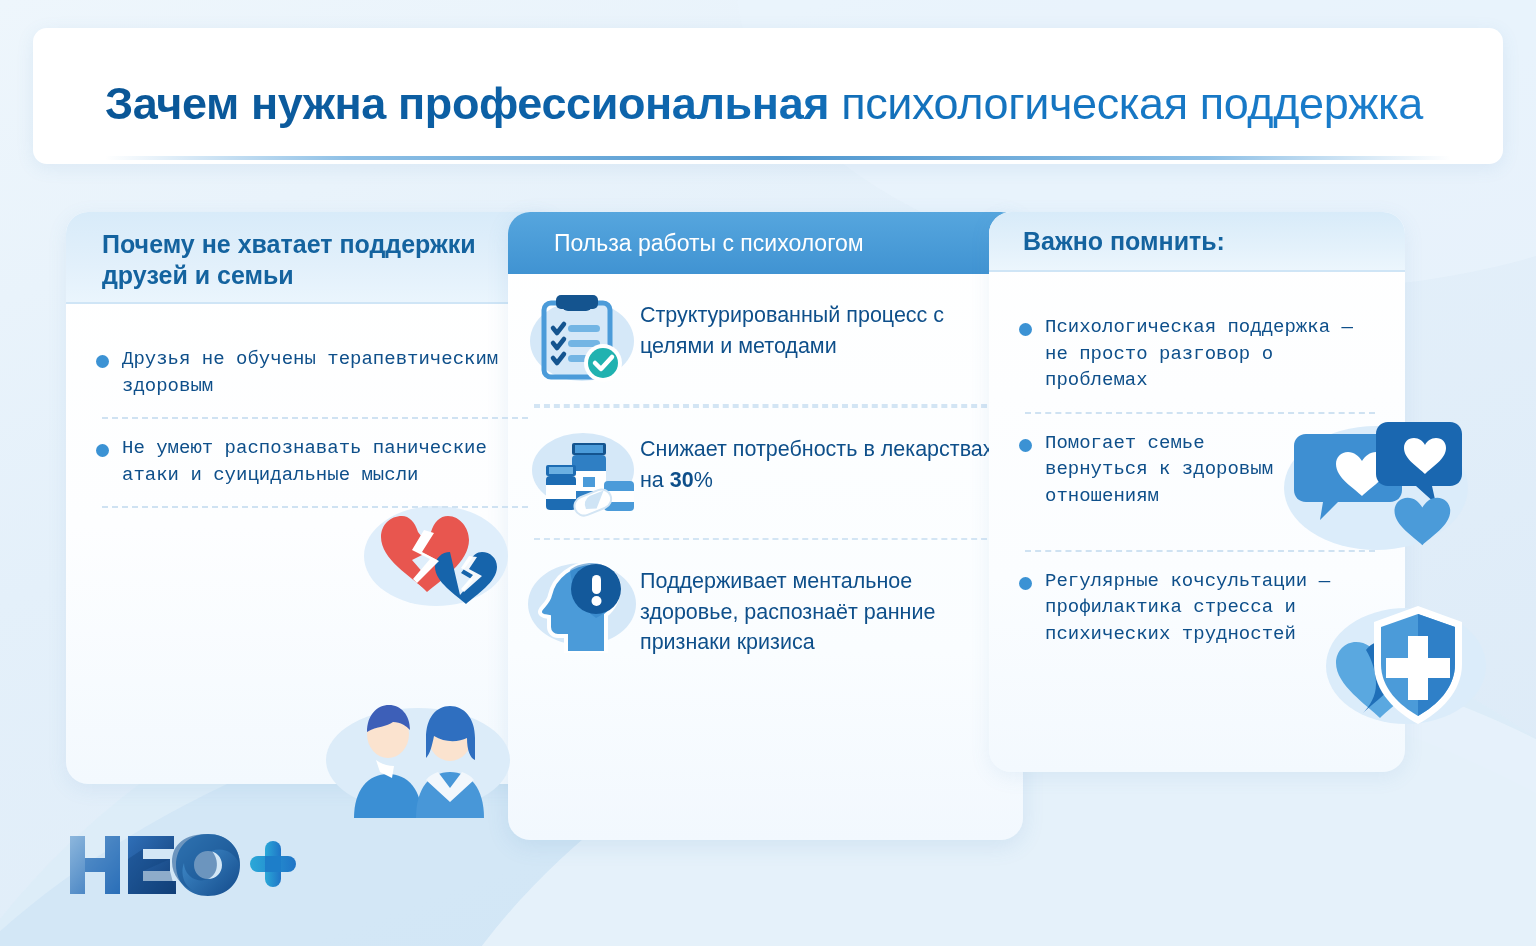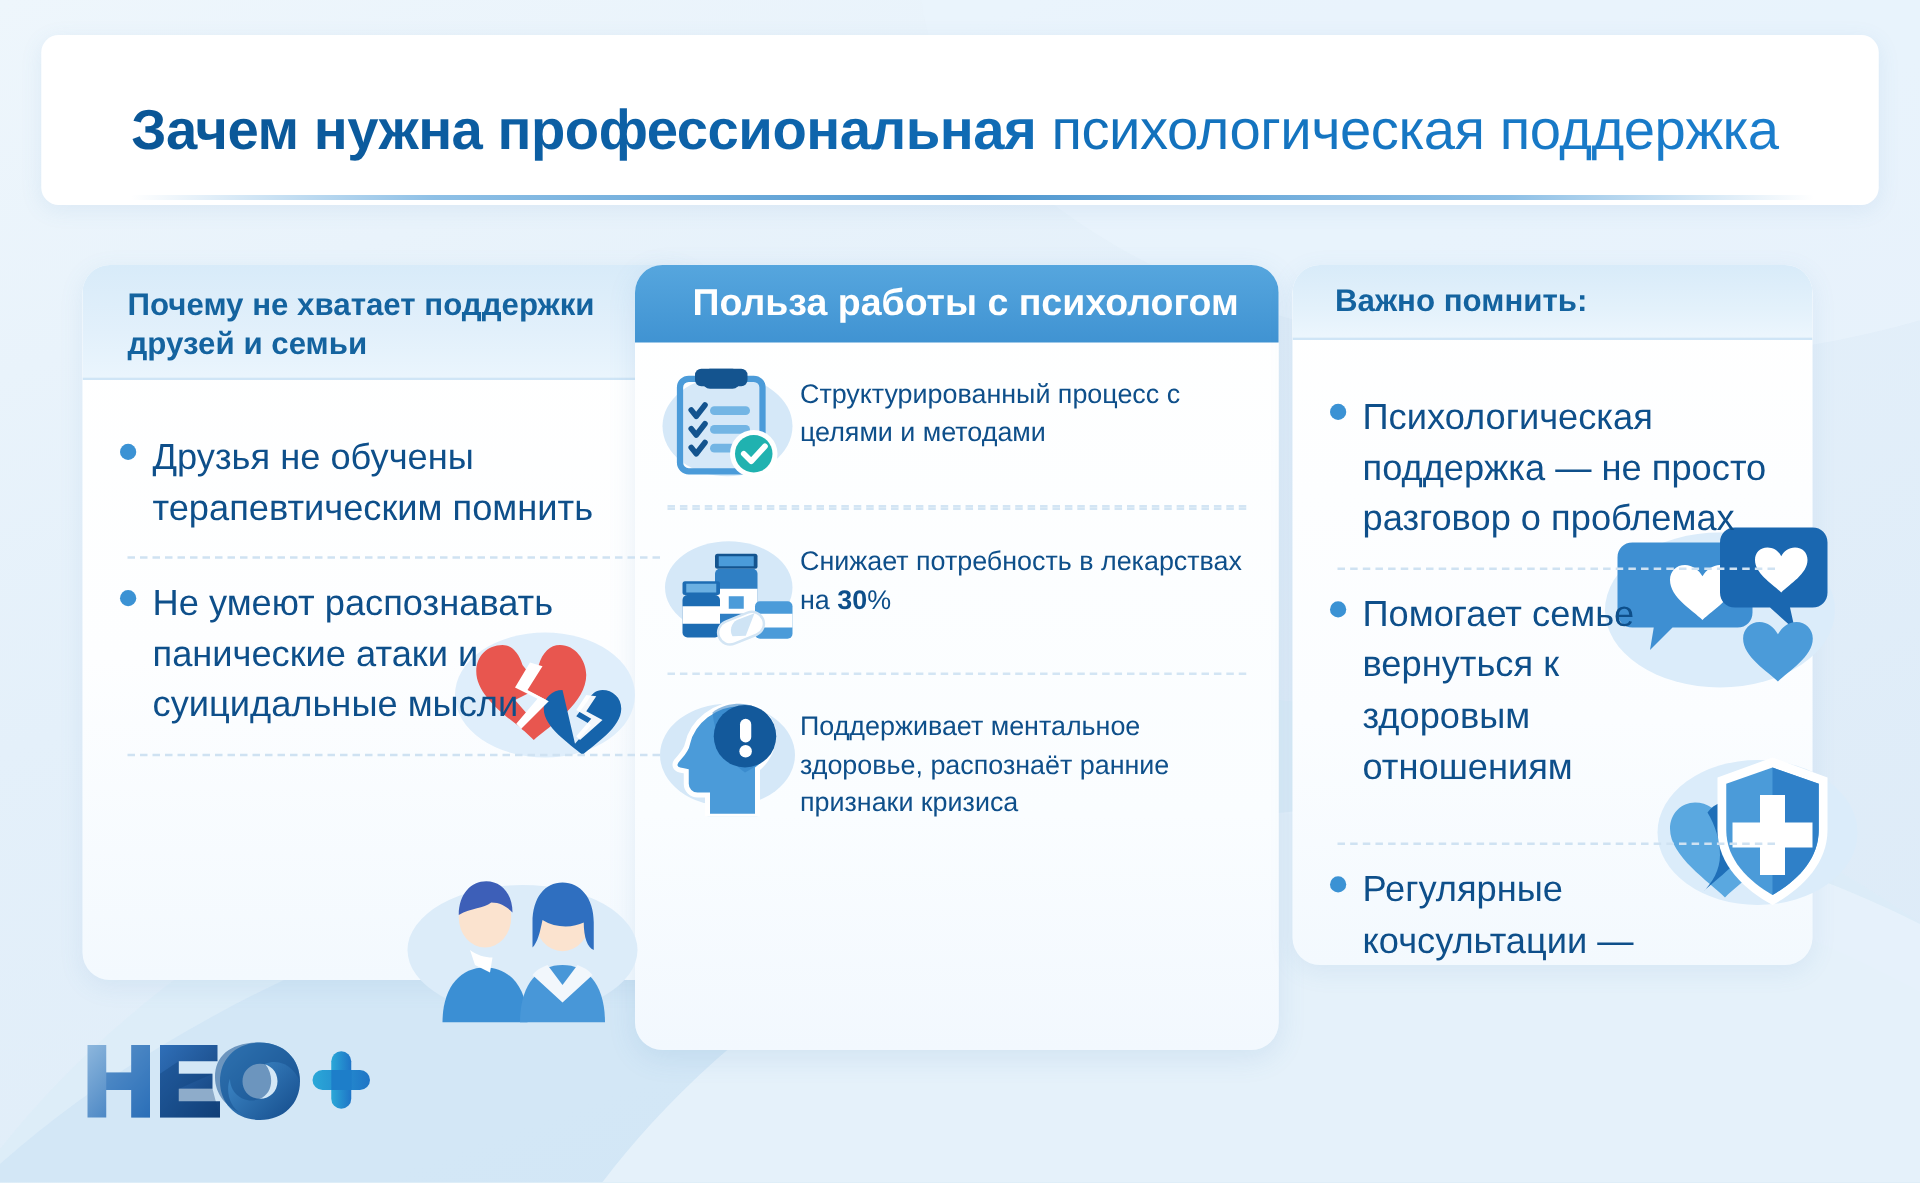--- a/index.html
+++ b/index.html
@@ -50,37 +50,37 @@
      background:linear-gradient(180deg,#d8ebf9 0%,#e2f0fb 60%,#eaf5fd 100%);
      border-bottom:2px solid #cfe5f6;}
   #col-left .hdr .t{font-size:25px;font-weight:700;color:#14639f;line-height:1.24;}
 
   
   #col-mid{left:508px;top:212px;width:515px;height:628px;
      background:linear-gradient(180deg,#ffffff 0%,#fafdff 70%,#f2f8fe 100%);
      box-shadow:0 6px 22px rgba(80,140,195,.13);}
   #col-mid .hdr{height:62px;display:flex;align-items:center;padding-left:46px;
      background:linear-gradient(180deg,#56a6de 0%,#4093d2 100%);}
-  #col-mid .hdr .t{font-size:30px;font-weight:700;color:#ffffff;}
-
-  
-  #col-right{left:1034px;top:212px;width:416px;height:560px;
+  #col-mid .hdr .t{font-size:23px;font-weight:400;color:#ffffff;}
+
+  
+  #col-right{left:989px;top:212px;width:416px;height:560px;
      background:linear-gradient(180deg,#ffffff 0%,#fbfdff 65%,#f3f9fe 100%);
      box-shadow:0 5px 20px rgba(90,145,195,.10);}
   #col-right .hdr{height:58px;display:flex;align-items:center;padding-left:34px;
      background:linear-gradient(180deg,#d8ebf9 0%,#e3f1fb 60%,#ecf6fd 100%);
      border-bottom:2px solid #cfe5f6;}
   #col-right .hdr .t{font-size:25px;font-weight:700;color:#14639f;}
 
   
   .blist{padding:26px 24px 0 30px;position:relative;z-index:2;}
   .bitem{display:flex;align-items:flex-start;padding:16px 0 18px 0;}
   .bdot{width:13px;height:13px;border-radius:50%;background:#3b92d4;
         margin:9px 13px 0 0;flex:0 0 13px;}
-  .btext{font-size:29px;line-height:1.40;color:#0e4f8a;font-weight:400;}
+  .btext{font-size:19px;line-height:1.40;color:#0e4f8a;font-weight:400;font-family:Liberation Mono, monospace;}
   .bsep{height:0;border-top:2px dashed #cfe2f2;margin:0 6px;}
 
   
   .mrow{display:flex;align-items:flex-start;padding:17px 22px 17px 20px;}
   .micon{width:112px;height:96px;flex:0 0 112px;position:relative;}
   .mtext{font-size:21.5px;line-height:1.42;color:#0e4f8a;padding-top:9px;}
   .mtext b{font-weight:700;}
   .msep{height:0;border-top:2px dashed #d3e5f4;margin:0 26px;}
 
   
@@ -111,21 +111,21 @@
     <div id="title-rule"></div>
   </div>
 
   <div class="card" id="col-left">
     <div class="hdr">
       <div class="t">Почему не хватает поддержки друзей и семьи</div>
     </div>
     <div class="blist">
       <div class="bitem">
         <span class="bdot"></span>
-        <span class="btext">Друзья не обучены терапевтическим помнить</span>
+        <span class="btext">Друзья не обучены терапевтическим здоровым</span>
       </div>
       <div class="bsep"></div>
       <div class="bitem">
         <span class="bdot"></span>
         <span class="btext">Не умеют распознавать панические атаки и суицидальные мысли</span>
       </div>
       <div class="bsep"></div>
     </div>
   </div>
 

